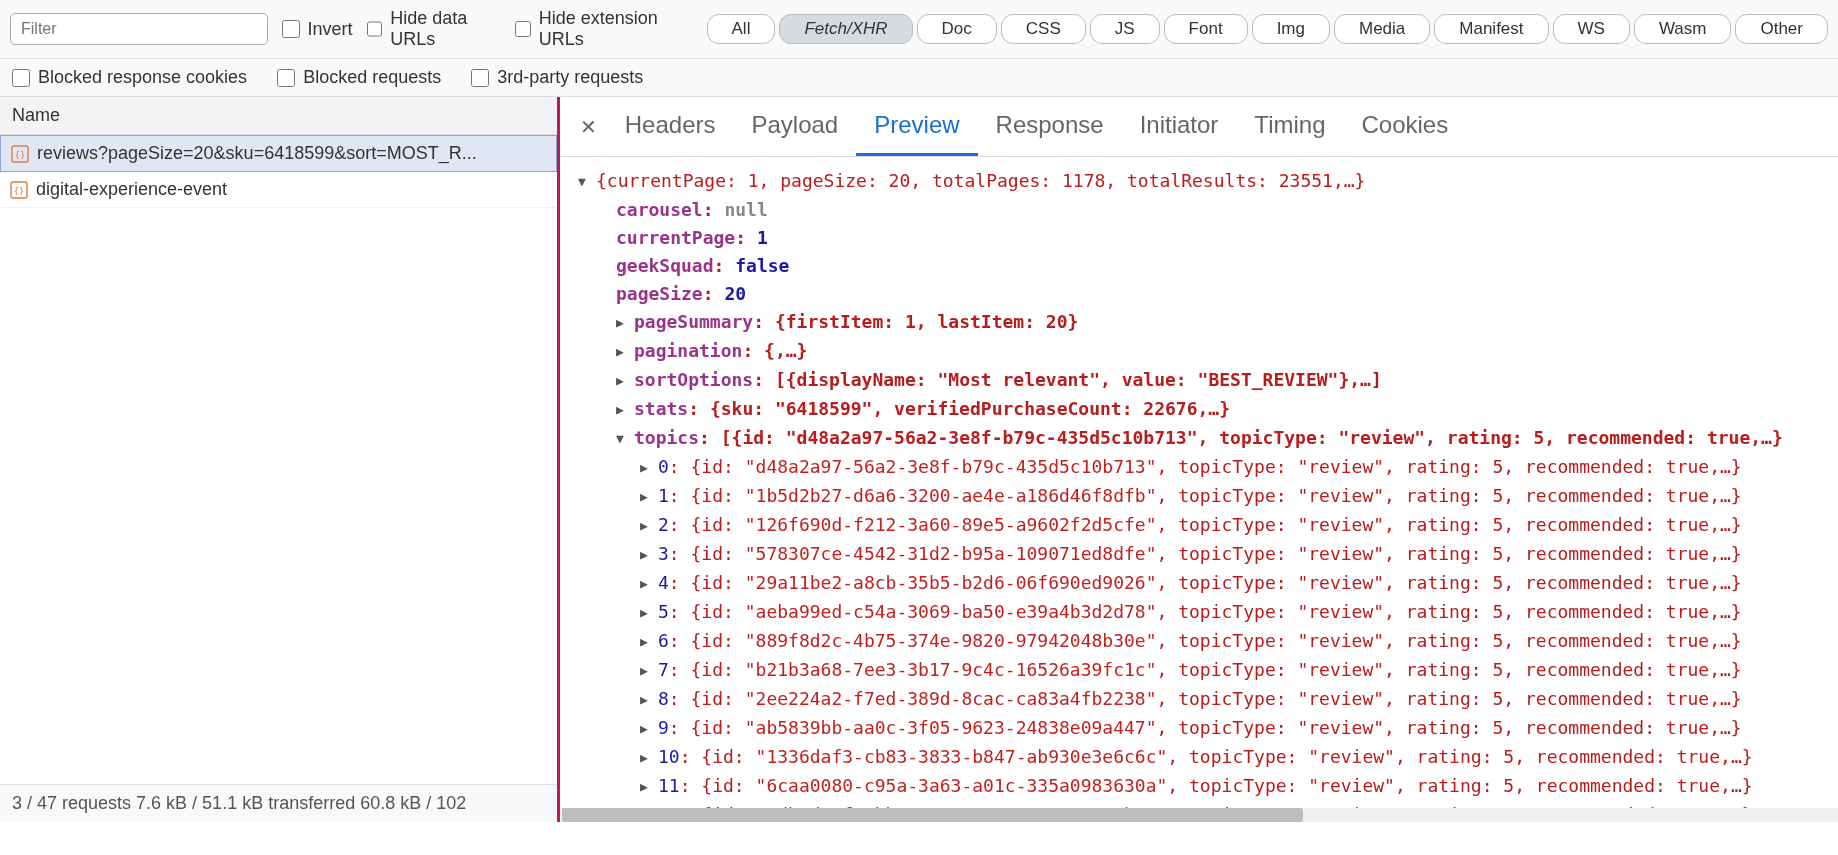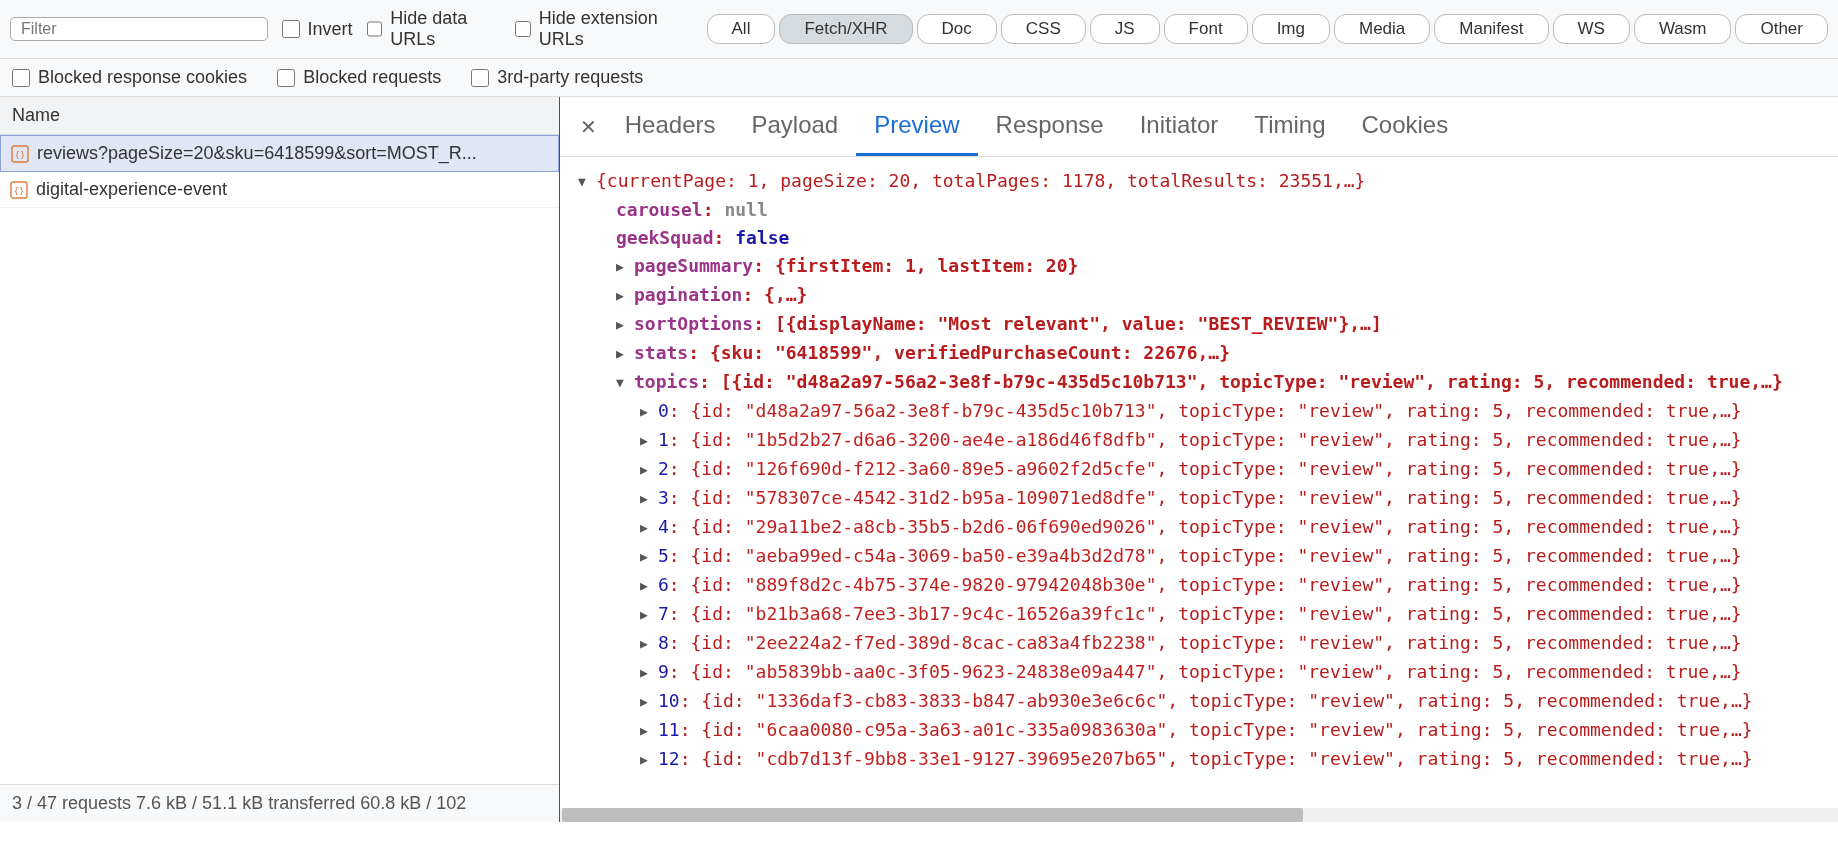--- a/index.html
+++ b/index.html
@@ -1,26 +1,26 @@
 <!DOCTYPE html>
 <html><head>
 <meta charset="utf-8">
 <style>
 * { margin: 0; padding: 0; box-sizing: border-box; }
 body { font-family: "Segoe UI", Arial, sans-serif; font-size: 15px; background: #fff; color: #333; width: 1838px; height: 855px; overflow: hidden; }
 .toolbar { display: flex; align-items: center; padding: 8px 10px; gap: 14px; border-bottom: 1px solid #ddd; background: #f8f9fa; }
-.filter-input { width: 290px; height: 24px; padding: 4px 10px; border: 1px solid #aaa; border-radius: 5px; font-size: 16px; }
+.filter-input { width: 290px; height: 32px; padding: 4px 10px; border: 1px solid #aaa; border-radius: 5px; font-size: 16px; }
 .chk { display: flex; align-items: center; gap: 8px; font-size: 18px; color: #333; }
 .chk input { width: 18px; height: 18px; }
 .pill-group { display: flex; gap: 4px; margin-left: 6px; }
 .pill { padding: 4px 24px; border: 1px solid #bbb; border-radius: 12px; font-size: 17px; background: #fff; cursor: pointer; color: #333; }
-.pill.active { background: #d6dbe0; }
+.pill.active { background: #d6dbe0; font-style: italic; }
 .toolbar2 { display: flex; align-items: center; padding: 8px 12px; gap: 30px; border-bottom: 1px solid #ddd; background: #f8f9fa; }
 .main { display: flex; height: calc(100% - 130px); }
-.left { width: 560px; min-width: 560px; border-right: 1px solid #be185d; display: flex; flex-direction: column; justify-content: space-between; }
+.left { width: 560px; min-width: 560px; border-right: 3px solid #be185d; display: flex; flex-direction: column; justify-content: space-between; }
 .name-header { padding: 8px 12px; border-bottom: 1px solid #ddd; background: #f1f3f4; font-size: 18px; }
 .req-list { flex: 1; overflow: auto; }
 .req-item { display: flex; align-items: center; gap: 8px; padding: 7px 10px; font-size: 18px; white-space: nowrap; overflow: hidden; text-overflow: ellipsis; cursor: pointer; border-bottom: 1px solid #f0f0f0; }
 .req-item.selected { background: #e0e6f3; border: 1px solid #8aa3d9; }
 .req-item .icon { width: 18px; height: 18px; flex-shrink: 0; }
 .status { padding: 8px 12px; border-top: 1px solid #ddd; font-size: 18px; color: #555; white-space: nowrap; overflow: hidden; background: #f8f9fa; }
 .right { flex: 1; display: flex; flex-direction: column; overflow: hidden; }
 .tab-bar { display: flex; align-items: center; border-bottom: 1px solid #ddd; padding: 0 10px; background: #fff; }
 .close-btn { padding: 10px; cursor: pointer; font-size: 20px; color: #666; }
 .tab { padding: 14px 18px; font-size: 24px; color: #666; cursor: pointer; }
@@ -117,21 +117,23 @@
           <span class="tab active">Preview</span>
           <span class="tab">Response</span>
           <span class="tab">Initiator</span>
           <span class="tab">Timing</span>
           <span class="tab">Cookies</span>
         </div>
     </div>
     <div class="preview" id="preview">
         <div class="row "><span class="tri">▼</span><span class="punc">{currentPage: 1, pageSize: 20, totalPages: 1178, totalResults: 23551,…}</span></div>
         <div class="row indent1"><span class="key">carousel</span><span class="punc">: </span><span class="null">null</span></div>
+        <div class="row indent1"><span class="key">currentPage</span><span class="punc">: </span><span class="num">1</span></div>
         <div class="row indent1"><span class="key">geekSquad</span><span class="punc">: </span><span class="bool">false</span></div>
+        <div class="row indent1"><span class="key">pageSize</span><span class="punc">: </span><span class="num">20</span></div>
         <div class="row indent1"><span class="tri">▶</span><span class="key">pageSummary</span><span class="punc">: </span><span class="punc">{firstItem: 1, lastItem: 20}</span></div>
         <div class="row indent1"><span class="tri">▶</span><span class="key">pagination</span><span class="punc">: </span><span class="punc">{,…}</span></div>
         <div class="row indent1"><span class="tri">▶</span><span class="key">sortOptions</span><span class="punc">: </span><span class="punc">[{displayName: "Most relevant", value: "BEST_REVIEW"},…]</span></div>
         <div class="row indent1"><span class="tri">▶</span><span class="key">stats</span><span class="punc">: </span><span class="punc">{sku: "6418599", verifiedPurchaseCount: 22676,…}</span></div>
         <div class="row indent1"><span class="tri">▼</span><span class="key">topics</span><span class="punc">: </span><span class="punc">[{id: "d48a2a97-56a2-3e8f-b79c-435d5c10b713", topicType: "review", rating: 5, recommended: true,…}</span></div>
         <div class="row indent2"><span class="tri">▶</span><span class="num">0</span><span class="punc">: {id: </span><span class="str">"d48a2a97-56a2-3e8f-b79c-435d5c10b713"</span><span class="punc">, topicType: "review", rating: 5, recommended: true,…}</span></div>
         <div class="row indent2"><span class="tri">▶</span><span class="num">1</span><span class="punc">: {id: </span><span class="str">"1b5d2b27-d6a6-3200-ae4e-a186d46f8dfb"</span><span class="punc">, topicType: "review", rating: 5, recommended: true,…}</span></div>
         <div class="row indent2"><span class="tri">▶</span><span class="num">2</span><span class="punc">: {id: </span><span class="str">"126f690d-f212-3a60-89e5-a9602f2d5cfe"</span><span class="punc">, topicType: "review", rating: 5, recommended: true,…}</span></div>
         <div class="row indent2"><span class="tri">▶</span><span class="num">3</span><span class="punc">: {id: </span><span class="str">"578307ce-4542-31d2-b95a-109071ed8dfe"</span><span class="punc">, topicType: "review", rating: 5, recommended: true,…}</span></div>
         <div class="row indent2"><span class="tri">▶</span><span class="num">4</span><span class="punc">: {id: </span><span class="str">"29a11be2-a8cb-35b5-b2d6-06f690ed9026"</span><span class="punc">, topicType: "review", rating: 5, recommended: true,…}</span></div>

